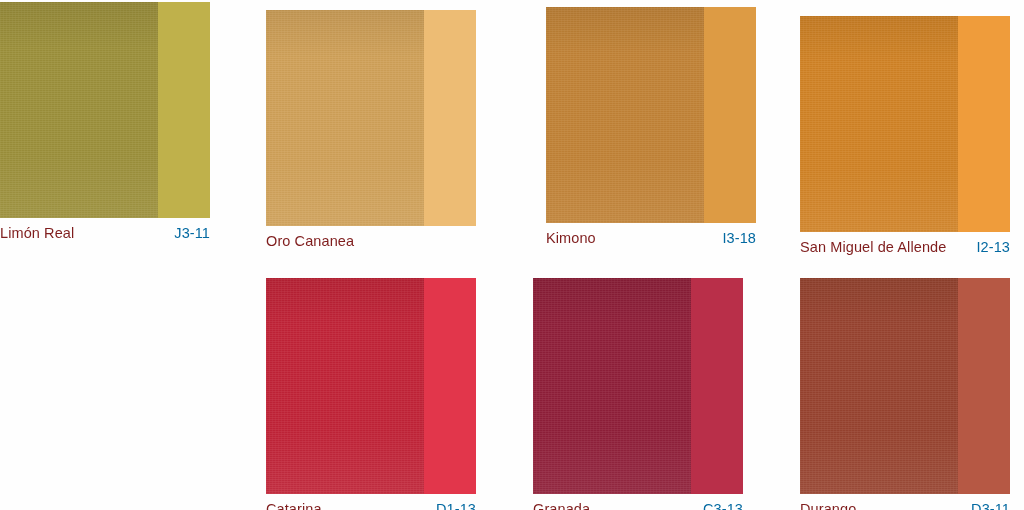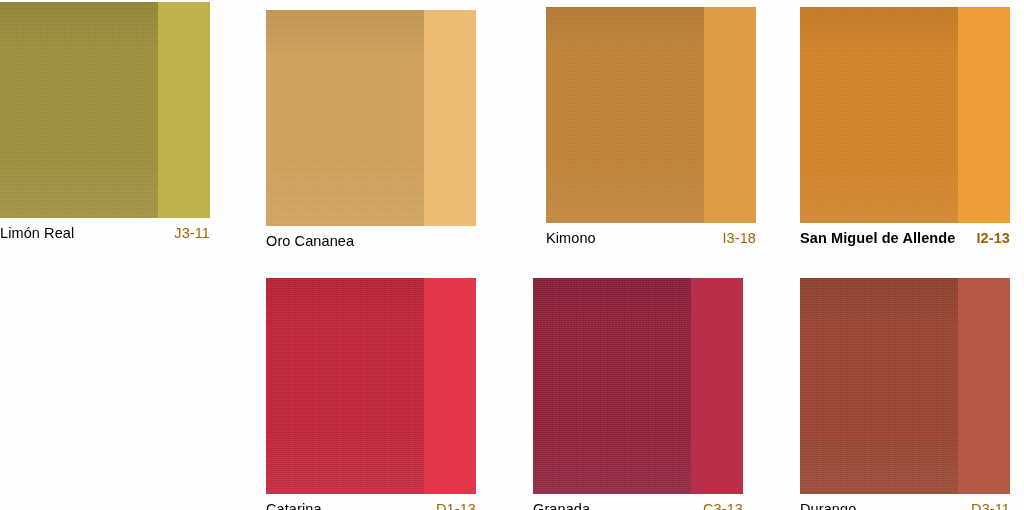--- a/index.html
+++ b/index.html
@@ -98,28 +98,28 @@
     margin-top: 7px;
     height: 20px;
     display: flex;
     align-items: baseline;
     justify-content: space-between;
     white-space: nowrap;
   }
 
   .swatch-name {
     font-size: 14.5px;
-    color: #000000;
+    color: #7f1d1d;
     letter-spacing: 0.1px;
     font-family: "Liberation Sans", sans-serif;
   }
 
   .swatch-code {
     font-size: 14.5px;
-    color: #a16207;
+    color: #0369a1;
     letter-spacing: 0.1px;
     font-family: "Liberation Sans", sans-serif;
     padding-left: 8px;
   }
 
   
   .clipped-left .swatch-block {
     width: 210px;
   }
 </style>
@@ -161,21 +161,21 @@
         <div class="swatch-texture"></div>
         <div class="swatch-strip">
           <div class="swatch-strip-inner" style="background: rgb(221, 155, 68);"></div>
         </div>
       </div>
       <div class="swatch-label">
         <span class="swatch-name">Kimono</span>
         <span class="swatch-code">I3-18</span>
       </div>
     </div>
-    <div class="swatch-cell" style="left: 800px; top: 7px; font-weight: bold;">
+    <div class="swatch-cell" style="left: 800px; top: 16px;">
       <div class="swatch-block">
         <div class="swatch-main" style="background: rgb(208, 130, 37);"></div>
         <div class="swatch-shade"></div>
         <div class="swatch-texture"></div>
         <div class="swatch-strip">
           <div class="swatch-strip-inner" style="background: rgb(239, 156, 59);"></div>
         </div>
       </div>
       <div class="swatch-label">
         <span class="swatch-name">San Miguel de Allende</span>

